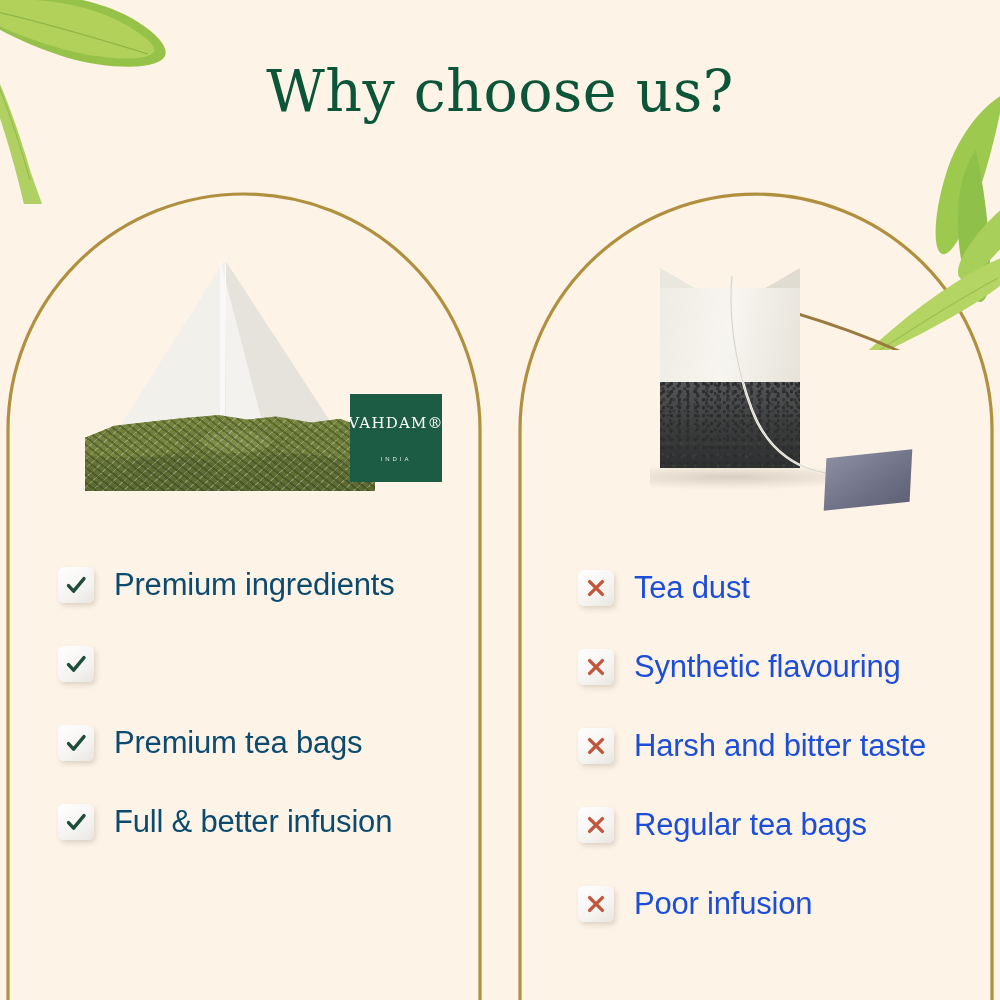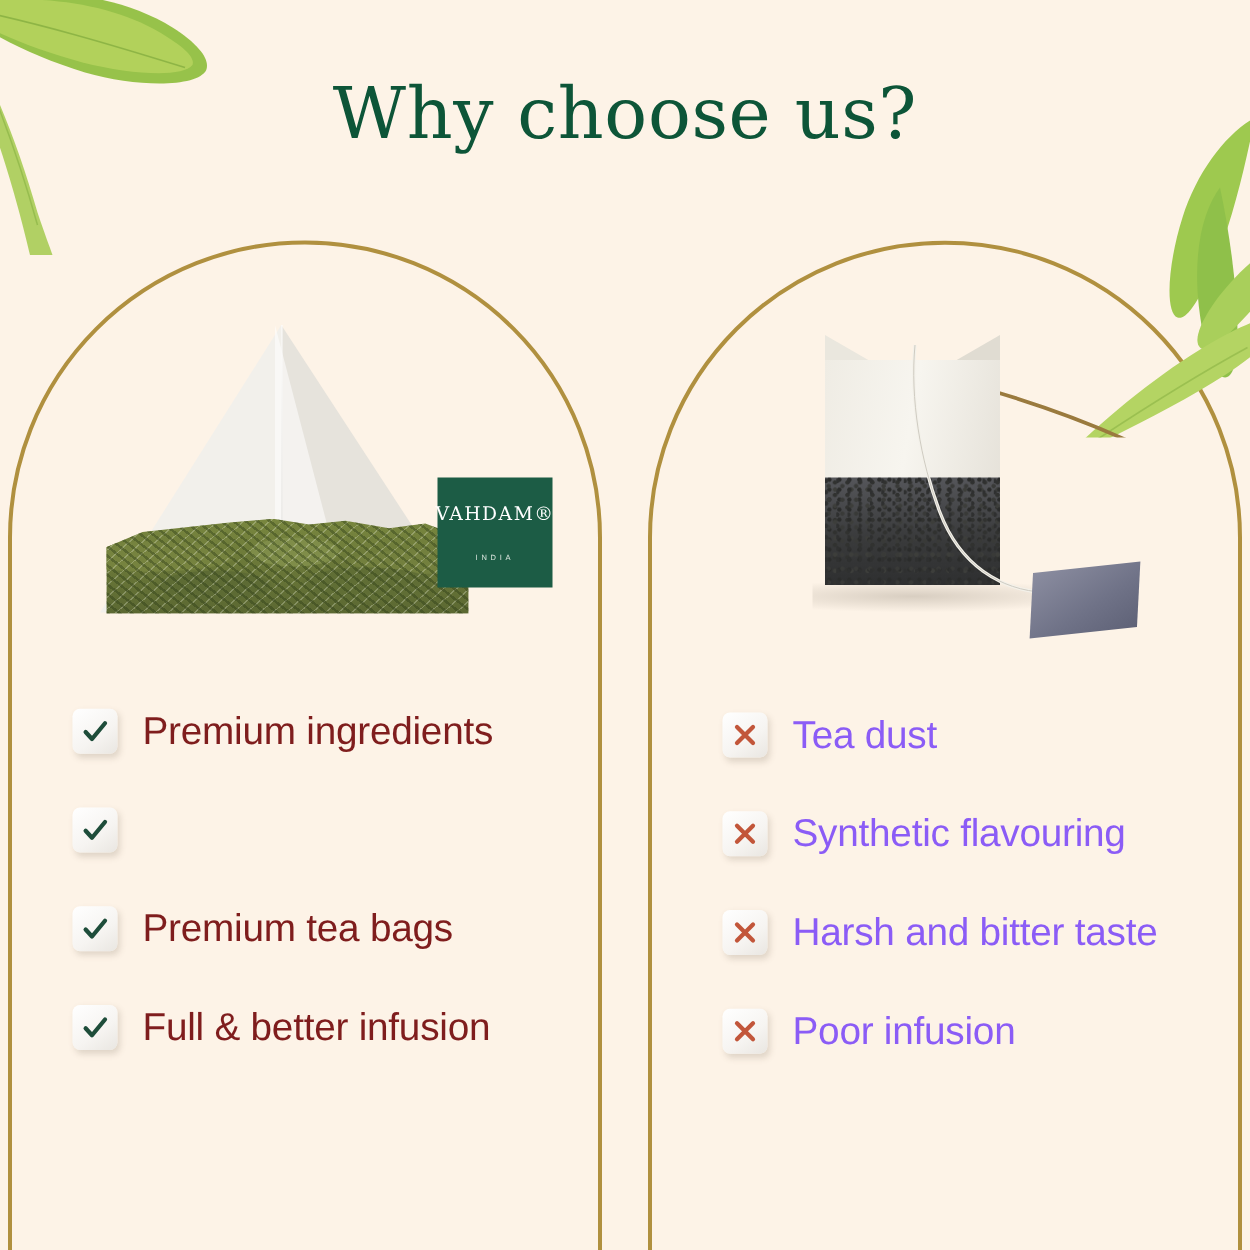--- a/index.html
+++ b/index.html
@@ -94,21 +94,21 @@
       repeating-linear-gradient(38deg, rgba(40,55,20,.45) 0 2px, transparent 2px 6px),
       repeating-linear-gradient(-42deg, rgba(240,245,225,.35) 0 1px, transparent 1px 7px);
     opacity: .8;
   }
   .pyr-seam {
     position: absolute; left: 145px; top: 0; width: 1px; height: 230px;
     background: linear-gradient(180deg, rgba(255,255,255,.9), rgba(200,200,195,.5));
   }
   .vahdam-badge {
     position: absolute;
-    left: 290px; top: 132px;
+    left: 290px; top: 144px;
     width: 92px; height: 88px;
     background: #1c5c45;
     display: flex;
     flex-direction: column;
     align-items: center;
     justify-content: center;
     gap: 20px;
   }
   .vahdam-name {
     color: #ffffff;
@@ -190,25 +190,25 @@
     background: linear-gradient(145deg, #ffffff 0%, #f6f4f1 60%, #e9e6e1 100%);
     box-shadow: 2px 3px 5px rgba(120,105,85,0.22);
     display: flex;
     align-items: center;
     justify-content: center;
   }
   .mark-box svg { display: block; }
   .feature-text {
     margin-left: 20px;
     font-size: 31px;
-    color: #7f1d1d;
+    color: #0c4a6e;
     letter-spacing: -0.2px;
     white-space: nowrap;
   }
-  .list-right .feature-text { color: #8b5cf6; }
+  .list-right .feature-text { color: #1d4ed8; }
 </style>
 </head>
 <body>
 
 <div class="canvas">
 
   <svg class="arch-layer" viewBox="0 0 1000 1000" width="1000" height="1000">
     <path d="M8,1000 L8,430 A236,236 0 0 1 480,430 L480,1000" fill="none" stroke="#b0903f" stroke-width="3.2"></path>
     <path d="M520,1000 L520,430 A236,236 0 0 1 992,430 L992,1000" fill="none" stroke="#b0903f" stroke-width="3.2"></path>
   </svg>
@@ -325,20 +325,28 @@
 
     <div class="feature-row">
       <span class="mark-box">
         <svg viewBox="0 0 24 24" width="24" height="24">
           <path d="M5.6 5.6 L18.4 18.4 M18.4 5.6 L5.6 18.4" fill="none" stroke="#c2563a" stroke-width="3.4" stroke-linecap="round"></path>
         </svg>
       </span>
       <span class="feature-text">Harsh and bitter taste</span>
     </div>
 
+    <div class="feature-row">
+      <span class="mark-box">
+        <svg viewBox="0 0 24 24" width="24" height="24">
+          <path d="M5.6 5.6 L18.4 18.4 M18.4 5.6 L5.6 18.4" fill="none" stroke="#c2563a" stroke-width="3.4" stroke-linecap="round"></path>
+        </svg>
+      </span>
+      <span class="feature-text">Regular tea bags</span>
+    </div>
 
     <div class="feature-row">
       <span class="mark-box">
         <svg viewBox="0 0 24 24" width="24" height="24">
           <path d="M5.6 5.6 L18.4 18.4 M18.4 5.6 L5.6 18.4" fill="none" stroke="#c2563a" stroke-width="3.4" stroke-linecap="round"></path>
         </svg>
       </span>
       <span class="feature-text">Poor infusion</span>
     </div>
 

